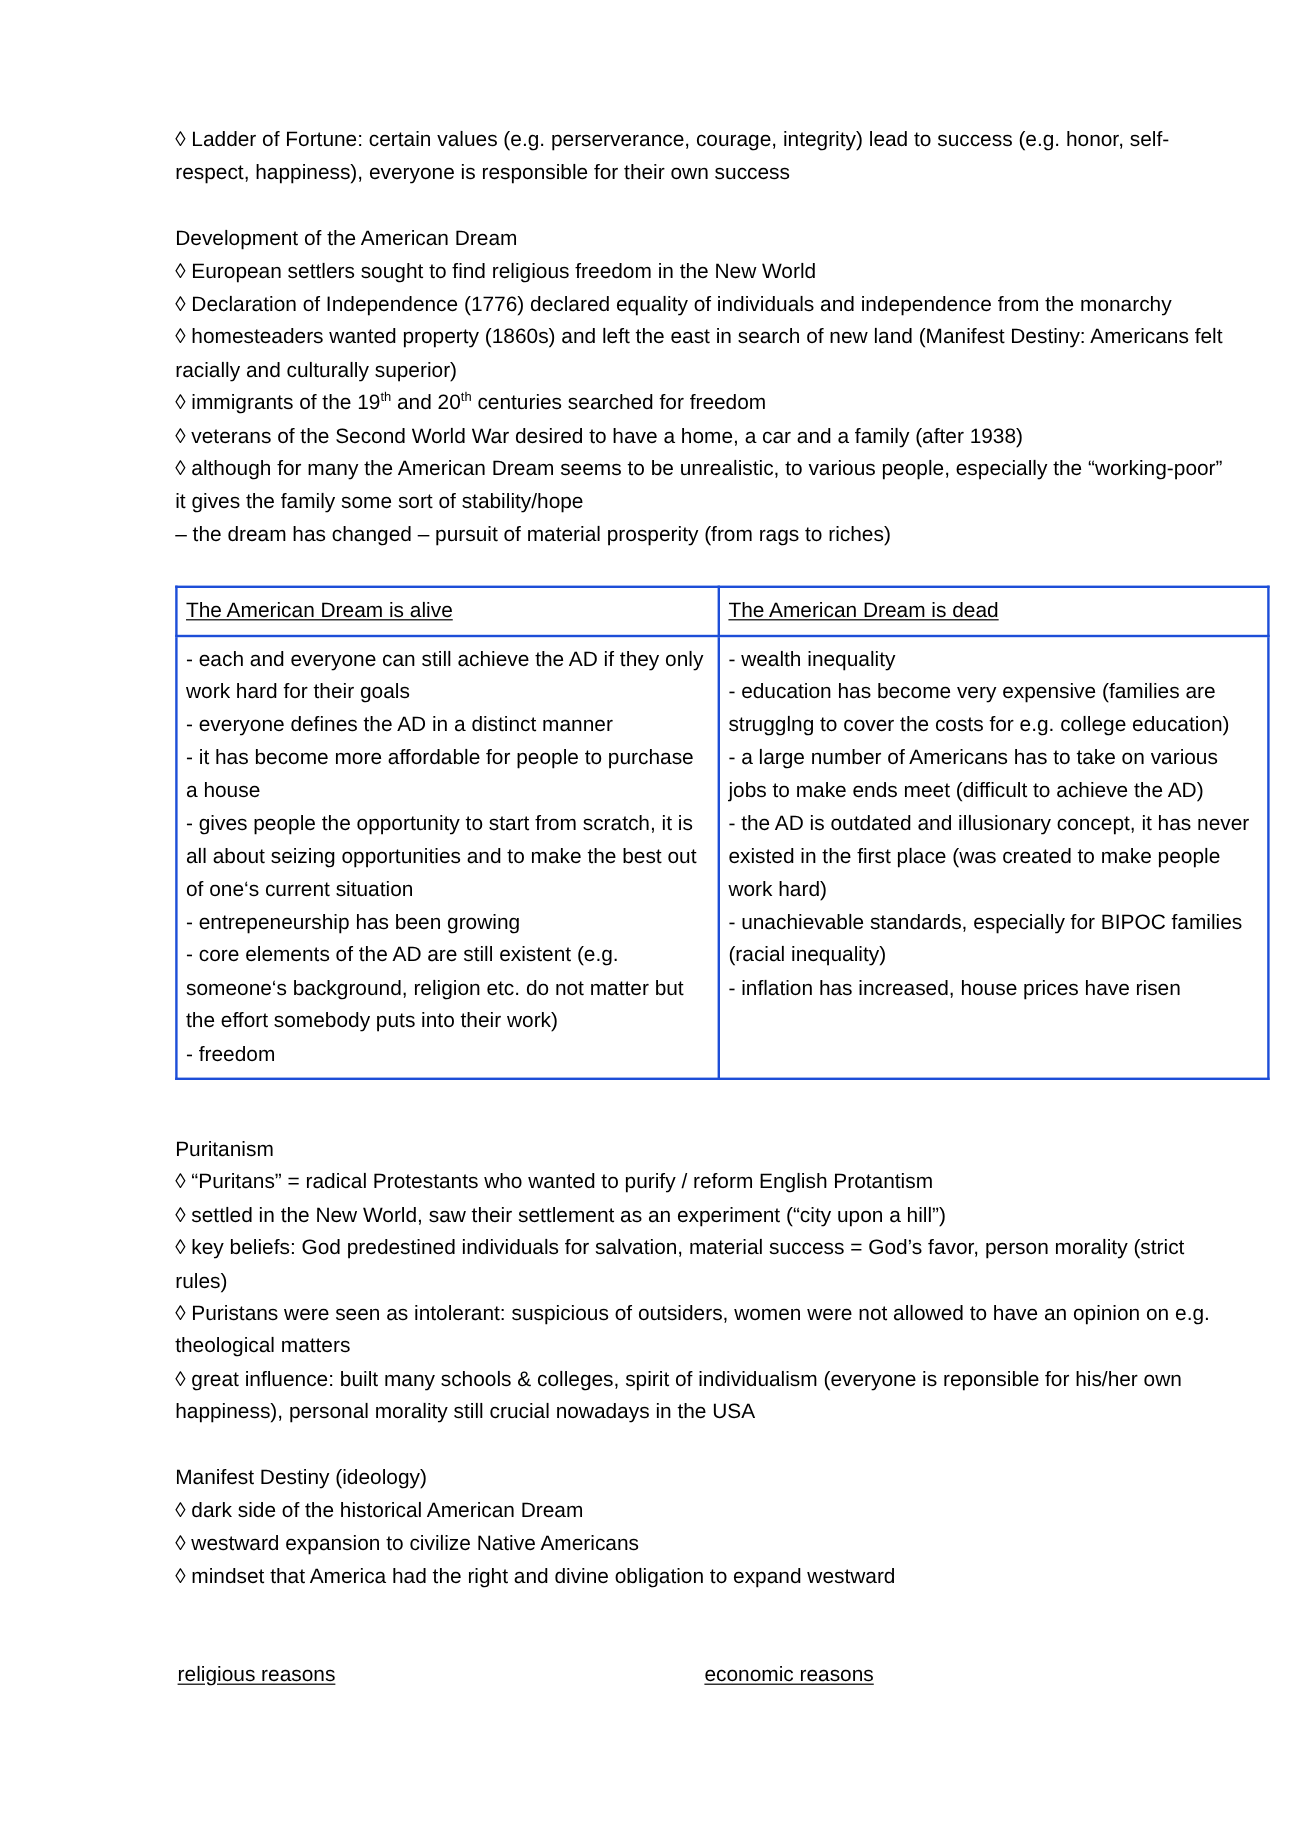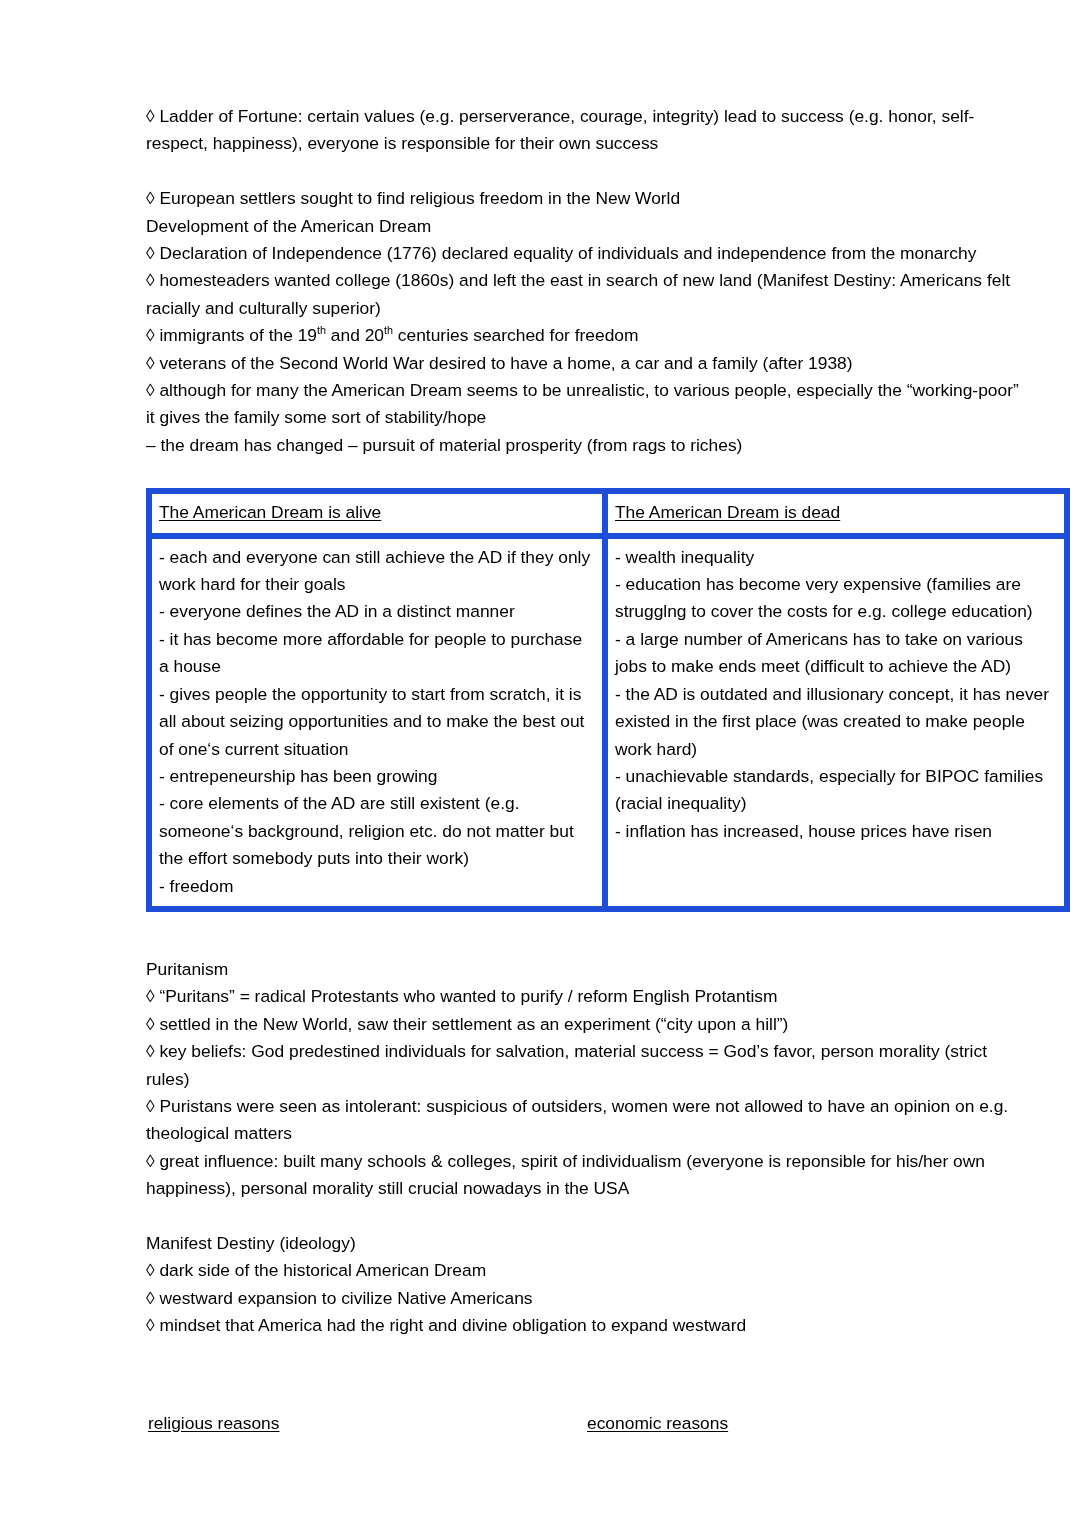--- a/index.html
+++ b/index.html
@@ -42,21 +42,21 @@
   }
 
   
   table.cmp {
     border-collapse: collapse;
     width: 878px;
     margin: 0;
     table-layout: fixed;
   }
   table.cmp td {
-    border: 6px solid #1d4ed8;
+    border: 2px solid #1d4ed8;
     vertical-align: top;
     padding: 5px 7px 6px 7px;
     font-size: 17.4px;
     line-height: 27.4px;
   }
   table.cmp td.col-a { width: 436px; }
   table.cmp td.col-b { width: 442px; }
   td.head-cell {
     padding-top: 6px;
     padding-bottom: 7px;
@@ -69,46 +69,46 @@
     white-space: pre-wrap;
   }
 
   
   .label-row {
     position: relative;
     height: 30px;
   }
   .label-row .lbl {
     position: absolute;
-    top: 16px;
+    top: 0;
     font-size: 17.4px;
     line-height: 27.4px;
     text-decoration: underline;
     text-underline-offset: 2px;
   }
   .lbl-religious { left: 2px; }
   .lbl-economic  { left: 441px; }
 </style>
 </head>
 <body>
 
 <div class="page">
   <div class="doc">
 
     <p class="para">◊ Ladder of Fortune: certain values (e.g. perserverance, courage, integrity) lead to success (e.g. honor, self-respect, happiness), everyone is responsible for their own success</p>
 
     <div class="spacer"></div>
 
+    <p class="para">Development of the American Dream</p>
+
     <p class="para">◊ European settlers sought to find religious freedom in the New World</p>
-
-    <p class="para">Development of the American Dream</p>
 
     <p class="para">◊ Declaration of Independence (1776) declared equality of individuals and independence from the monarchy</p>
 
-    <p class="para">◊ homesteaders wanted college (1860s) and left the east in search of new land (Manifest Destiny: Americans felt racially and culturally superior)</p>
+    <p class="para">◊ homesteaders wanted property (1860s) and left the east in search of new land (Manifest Destiny: Americans felt racially and culturally superior)</p>
 
     <p class="para"><span>◊ immigrants of the 19</span><sup>th</sup><span> and 20</span><sup>th</sup><span> centuries searched for freedom</span></p>
 
     <p class="para">◊ veterans of the Second World War desired to have a home, a car and a family (after 1938)</p>
 
     <p class="para">◊ although for many the American Dream seems to be unrealistic, to various people, especially the “working-poor”  it gives the family some sort of stability/hope</p>
 
     <p class="para">– the dream has changed – pursuit of material prosperity (from rags to riches)</p>
 
     <div style="height:29px"></div>

